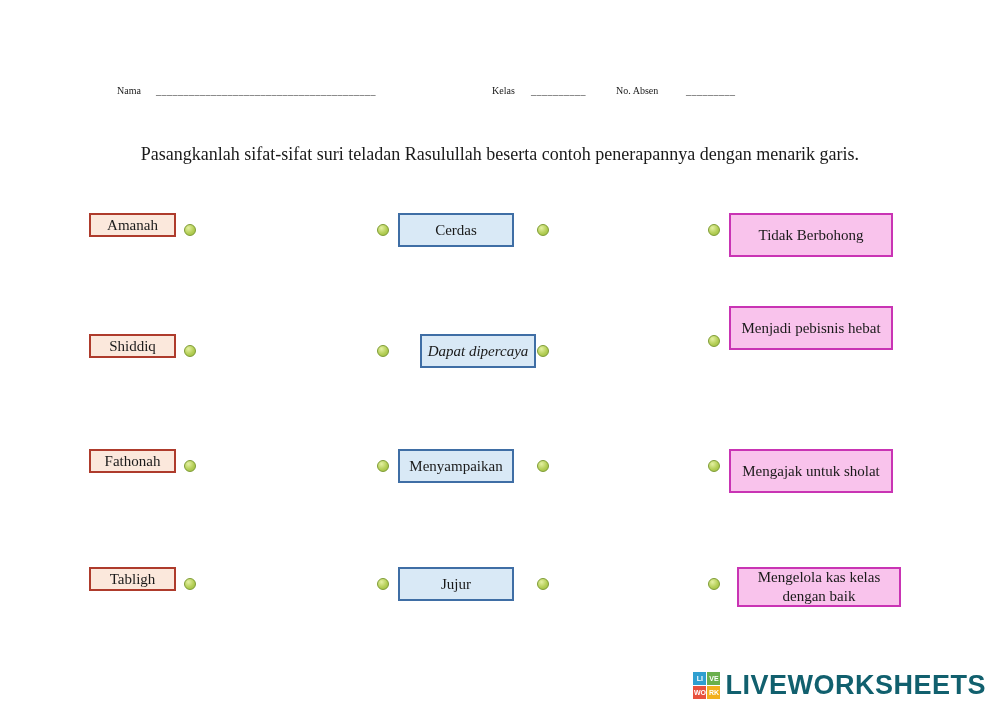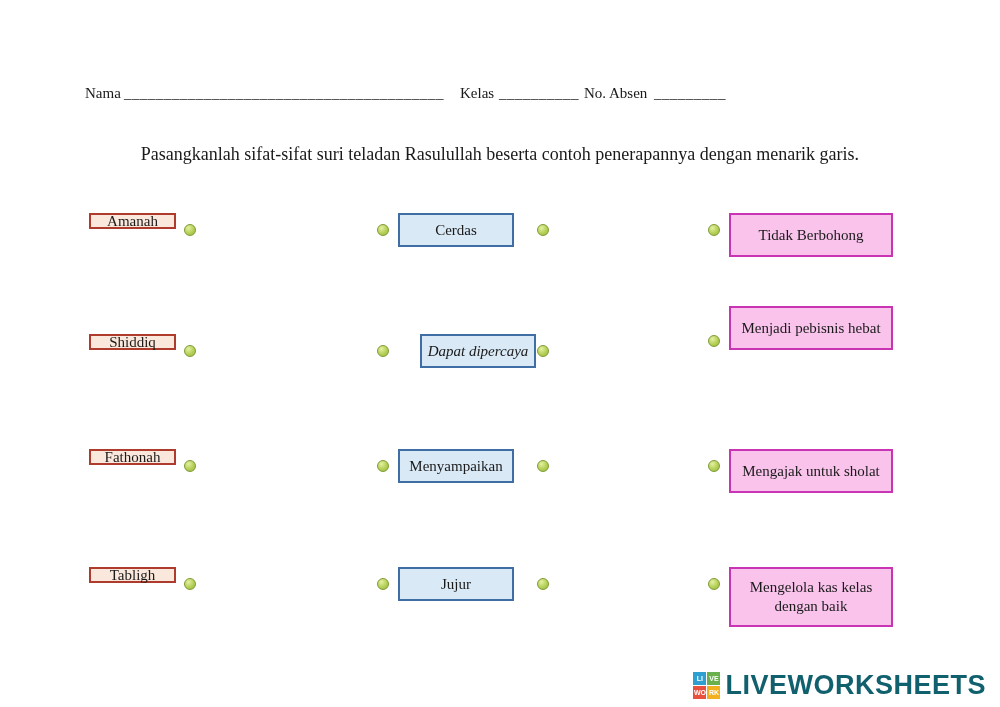--- a/index.html
+++ b/index.html
@@ -6,42 +6,43 @@
   .page{
     position:relative;
     width:1000px;height:707px;
     background:#ffffff;
     font-family:"Liberation Serif","DejaVu Serif",serif;
     color:#1a1a1a;
     overflow:hidden;
   }
   .hdr{
     position:absolute;
-    font-size:15px;
+    font-size:10px;
     white-space:pre;
+    margin-left:32px;
   }
   .blank{letter-spacing:0.5px;}
   .instruction{
     position:absolute;
     left:0;top:144px;width:100%;
     text-align:center;
     font-size:18px;
   }
   .box{
     position:absolute;
     box-sizing:border-box;
     display:flex;align-items:center;justify-content:center;
     text-align:center;
     font-size:15px;
     padding:0 4px;
   }
-  .box-left{width:87px;height:16px;background:#fbe8dc;border:2px solid #ae3b2c;}
+  .box-left{width:87px;height:24px;background:#fbe8dc;border:2px solid #ae3b2c;}
   .box-mid{width:116px;height:34px;background:#d9e9f6;border:2px solid #3f6ea5;}
   .box-right{width:164px;height:44px;background:#f9c3ec;border:2px solid #c934b4;}
-  .box-right.tall{height:60px;line-height:1.25;}
+  .box-right.tall{height:40px;line-height:1.25;margin-left:8px;}
   .dot{
     position:absolute;
     width:12px;height:12px;
     box-sizing:border-box;
     border-radius:50%;
     background:radial-gradient(circle at 35% 30%, #e4f0a2 0%, #b5cf57 55%, #9aba3e 100%);
     border:1px solid #7e9c33;
     cursor:pointer;
   }
   .footer{

